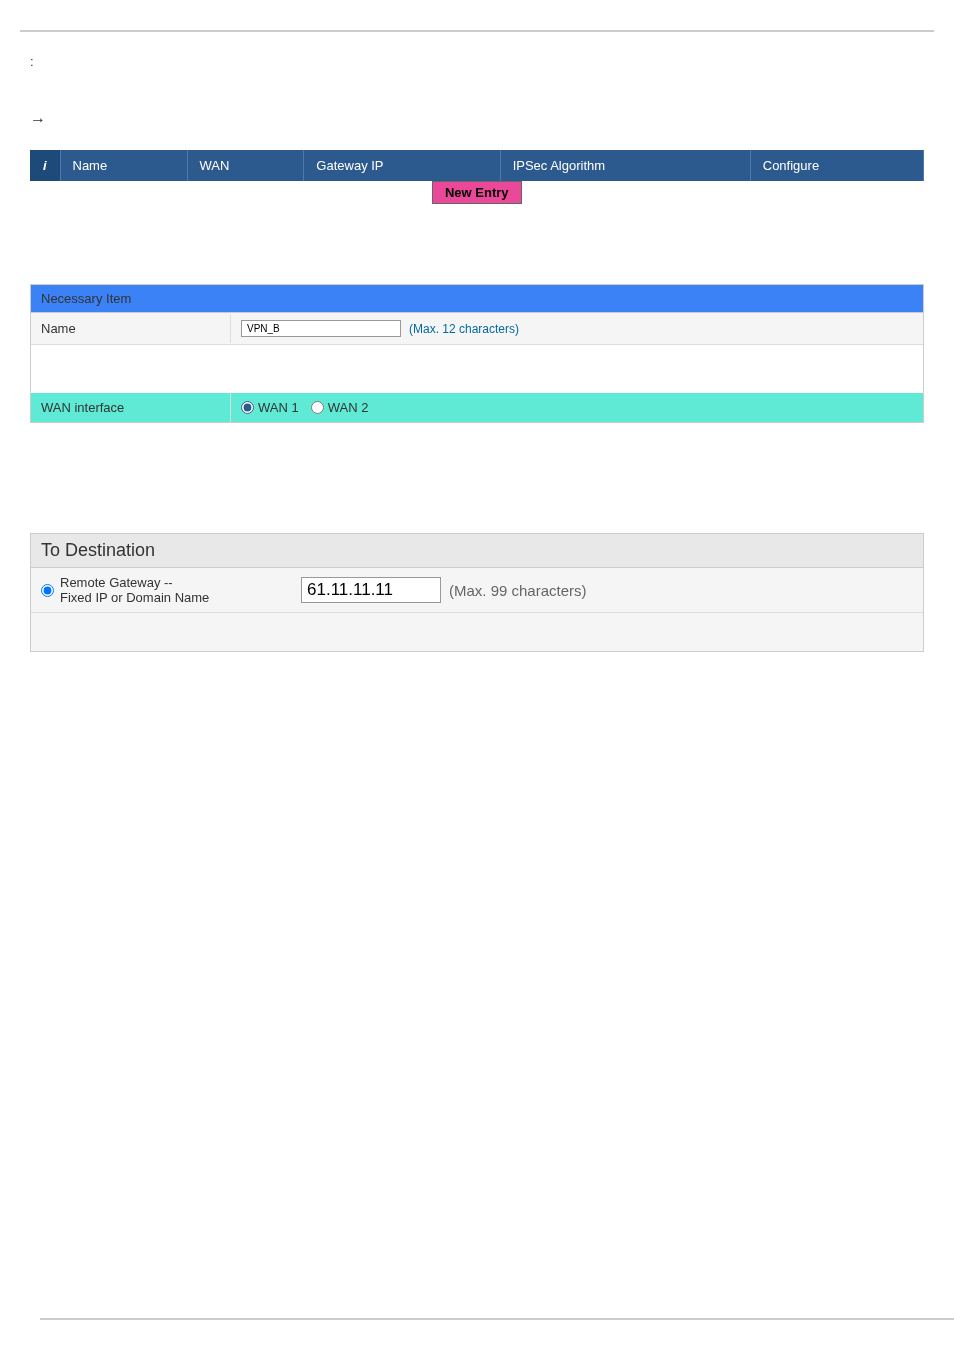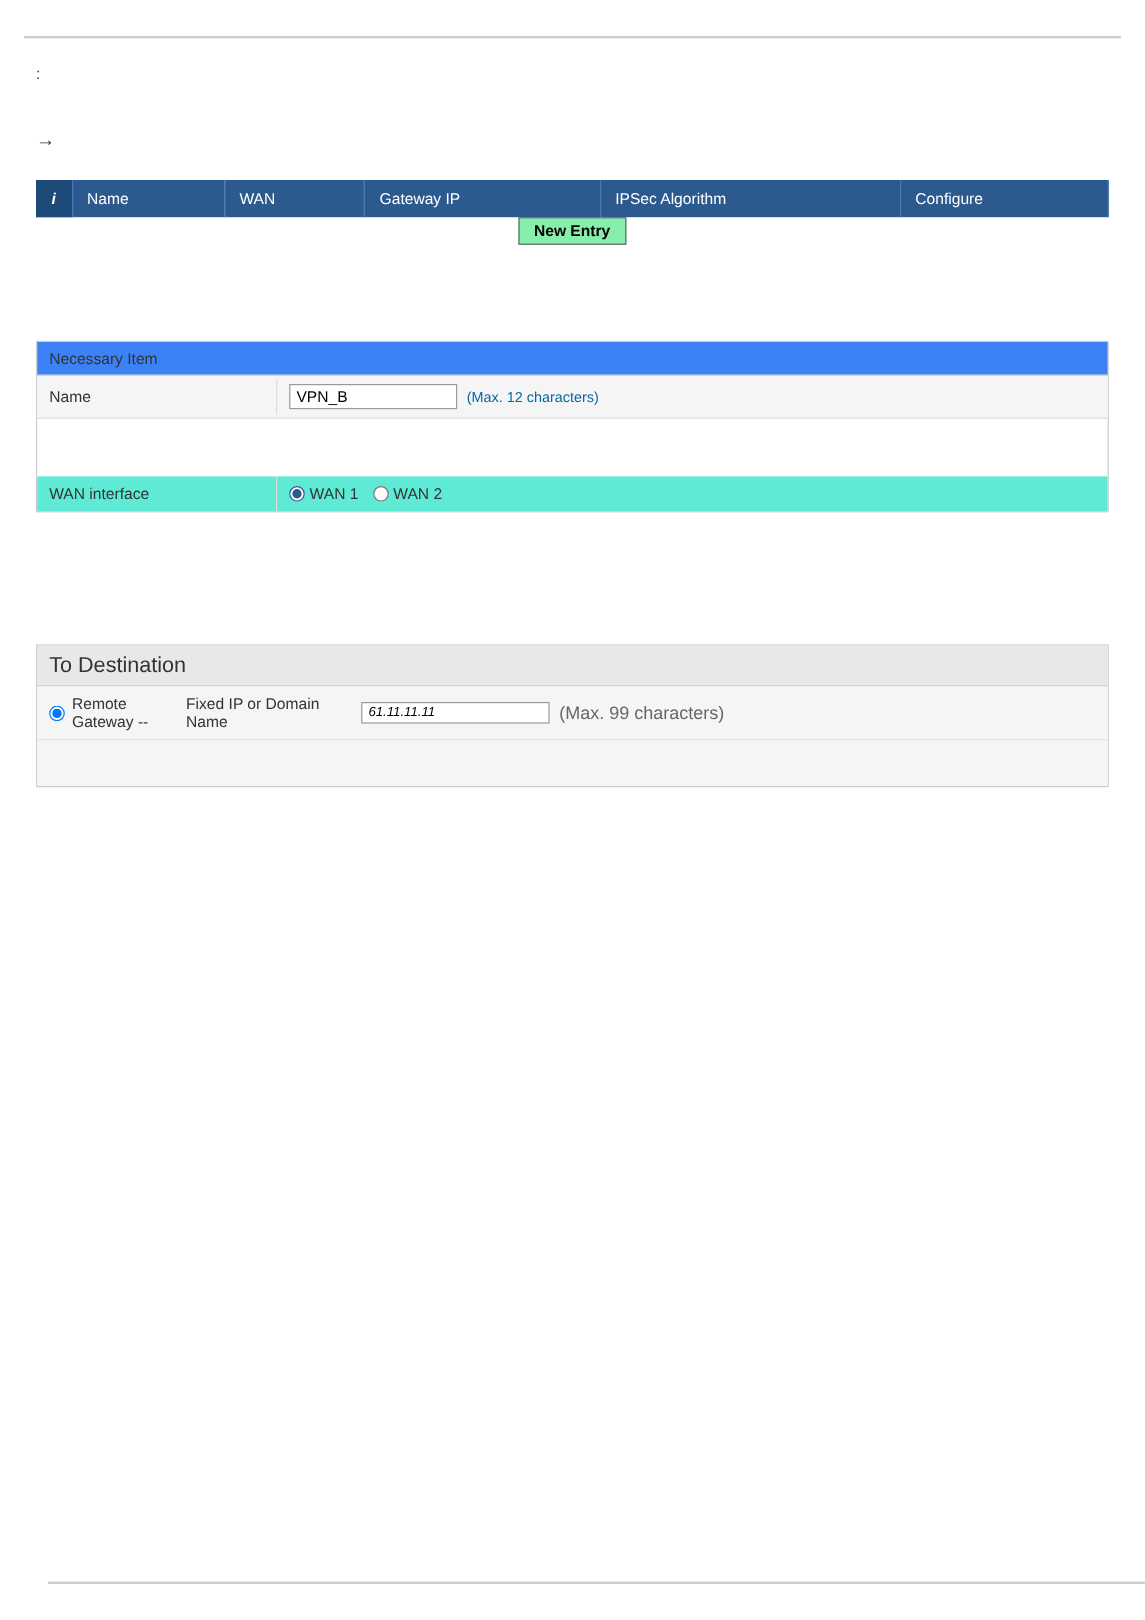--- a/index.html
+++ b/index.html
@@ -85,21 +85,21 @@
 
     .new-entry-row td {
       text-align: center;
       padding: 8px;
     }
 
     .new-entry-btn {
       display: inline-block;
       padding: 3px 12px;
       border: 1px solid #666;
-      background: #86efac;
+      background: #ec4899;
       font-size: 13px;
       font-weight: bold;
       cursor: pointer;
     }
 
     
     .section-panel {
       width: 100%;
       border: 1px solid #ccc;
       border-collapse: collapse;
@@ -146,22 +146,22 @@
       font-size: 13px;
       display: flex;
       align-items: center;
       gap: 8px;
       flex: 1;
     }
 
     .panel-value input[type="text"] {
       border: 1px solid #999;
       padding: 2px 5px;
-      font-size: 13px;
-      width: 140px;
+      font-size: 10px;
+      width: 160px;
     }
 
     .panel-value .hint {
       color: #0369a1;
       font-size: 12px;
     }
 
     
     .radio-group {
       display: flex;
@@ -213,39 +213,38 @@
       padding: 7px 10px;
       font-size: 13px;
       display: flex;
       align-items: center;
       gap: 6px;
       flex-shrink: 0;
     }
 
     .dest-row-label-inner {
       display: flex;
-      flex-direction: row;
+      flex-direction: column;
       font-size: 13px;
     }
 
     .dest-row-value {
       padding: 7px 10px;
       font-size: 13px;
       display: flex;
       align-items: center;
       gap: 8px;
       flex: 1;
     }
 
     .dest-row-value input[type="text"] {
       border: 1px solid #999;
       padding: 2px 5px;
-      font-size: 11px;
-      width: 157px;
-      font-style: italic;
+      font-size: 17px;
+      width: 140px;
     }
 
     .dest-row-value .hint {
       color: #666;
       font-size: 15px;
     }
 
     
     .spacer {
       height: 20px;

